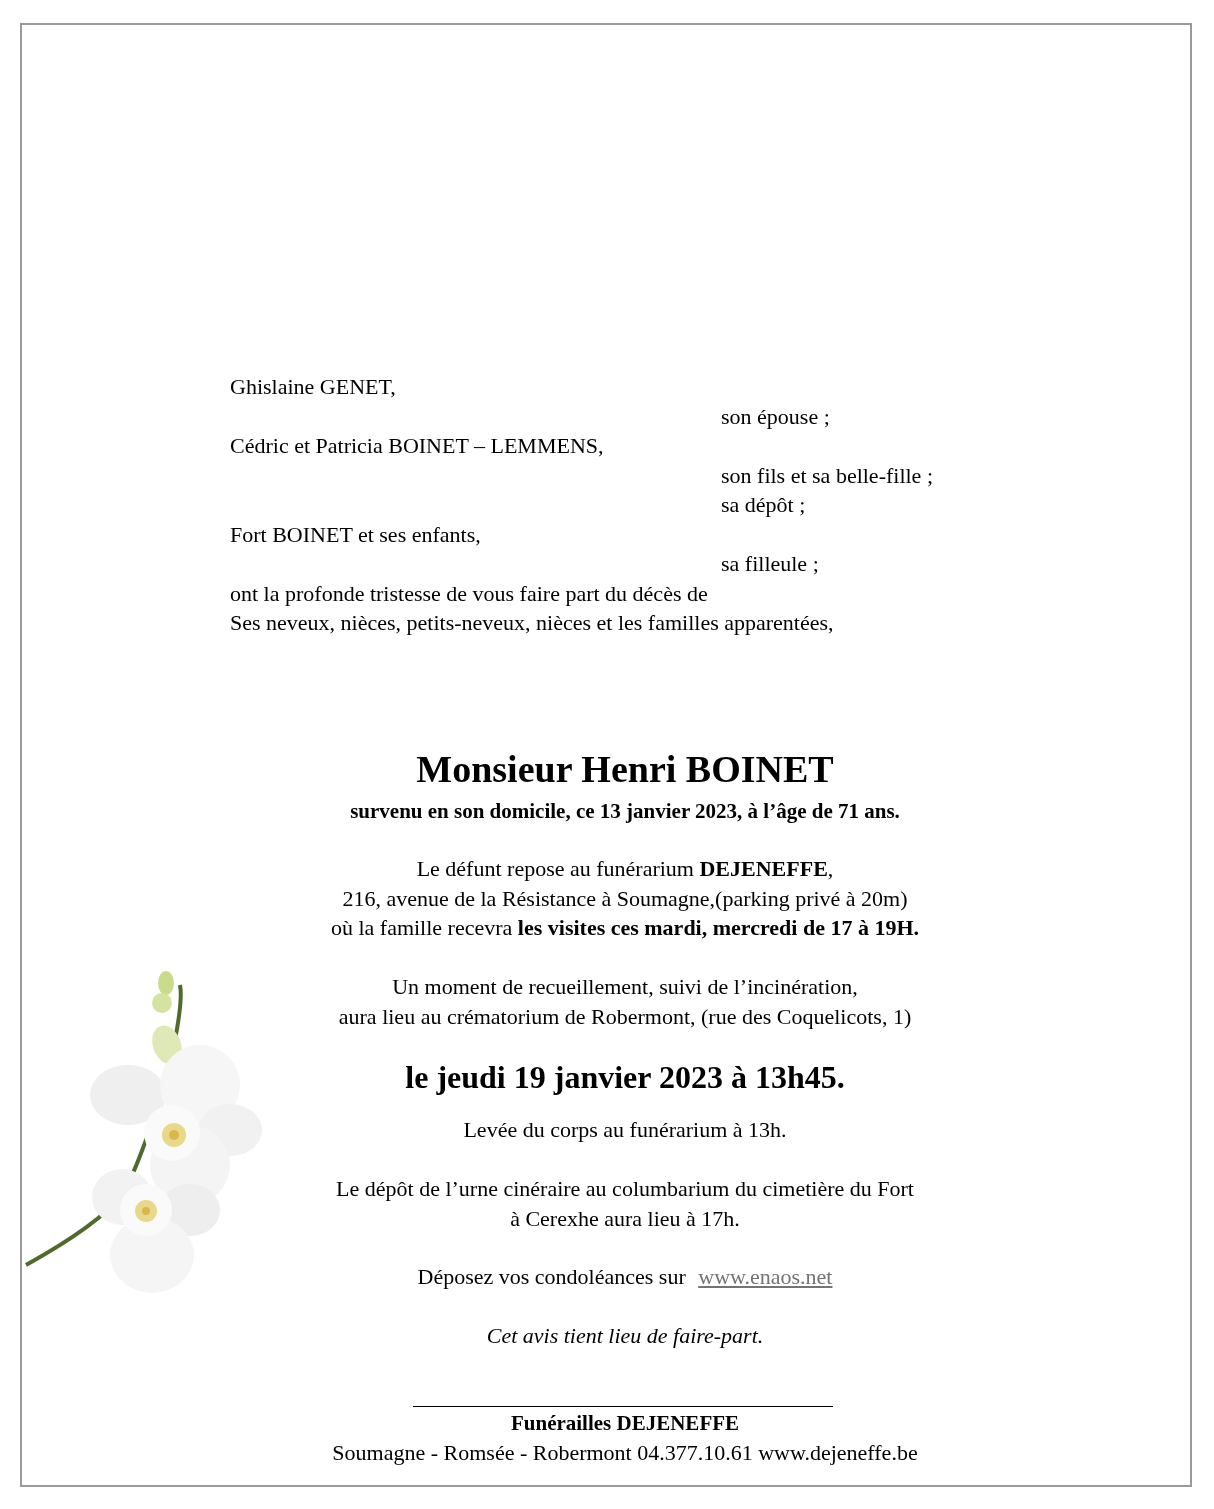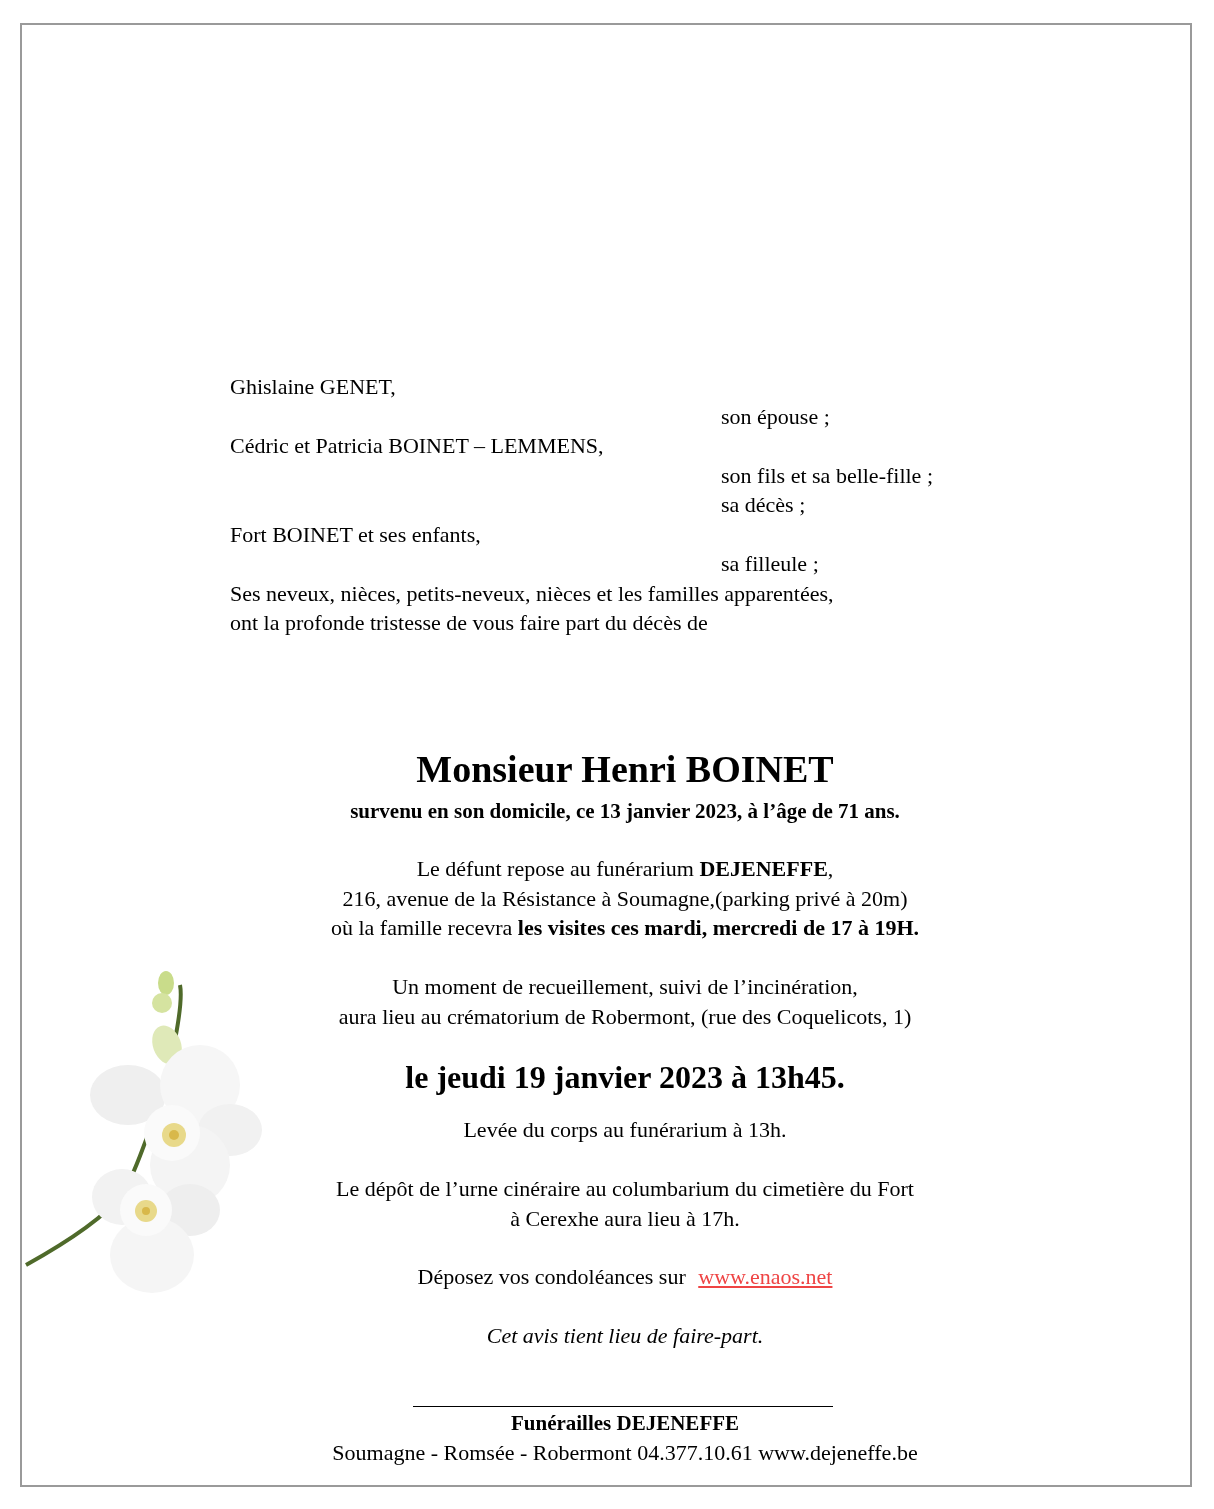--- a/index.html
+++ b/index.html
@@ -62,21 +62,21 @@
       top: 1057px;
       font-size: 32px;
       font-weight: bold;
       line-height: 40px;
       left: 18px;
     }
     .levee { top: 1115px; left: 18px; }
     .urn { top: 1174px; left: 18px; }
     .condolences { top: 1262px; left: 18px; }
     .condolences a {
-      color: #ef4444;
+      color: #737373;
       margin-left: 7px;
     }
     .notice { top: 1321px; left: 18px; font-style: italic; }
     .sig-line {
       position: absolute;
       left: 413px;
       top: 1406px;
       width: 420px;
       height: 0;
       border-top: 1.5px solid #000;
@@ -95,25 +95,25 @@
 </head>
 <body>
 
 <div class="frame"></div>
 
 <div class="family">
   <span class="name">Ghislaine GENET,</span>
   <span class="rel">son épouse ;</span>
   <span class="name">Cédric et Patricia BOINET – LEMMENS,</span>
   <span class="rel">son fils et sa belle-fille ;</span>
-  <span class="rel">sa décès ;</span>
+  <span class="rel">sa dépôt ;</span>
   <span class="name">Fort BOINET et ses enfants,</span>
   <span class="rel">sa filleule ;</span>
+  <span class="name">ont la profonde tristesse de vous faire part du décès de</span>
   <span class="name">Ses neveux, nièces, petits-neveux, nièces et les familles apparentées,</span>
-  <span class="name">ont la profonde tristesse de vous faire part du décès de</span>
 </div>
 
 <div class="center deceased-name">Monsieur Henri BOINET</div>
 <div class="center deceased-sub">survenu en son domicile, ce 13 janvier 2023, à l’âge de 71 ans.</div>
 
 <div class="center repose">
   <div><span>Le défunt repose au funérarium </span><b>DEJENEFFE</b><span>,</span></div>
   <div>216, avenue de la Résistance à Soumagne,(parking privé à 20m)</div>
   <div><span>où la famille recevra </span><b>les visites ces mardi, mercredi de 17 à 19H.</b></div>
 </div>

